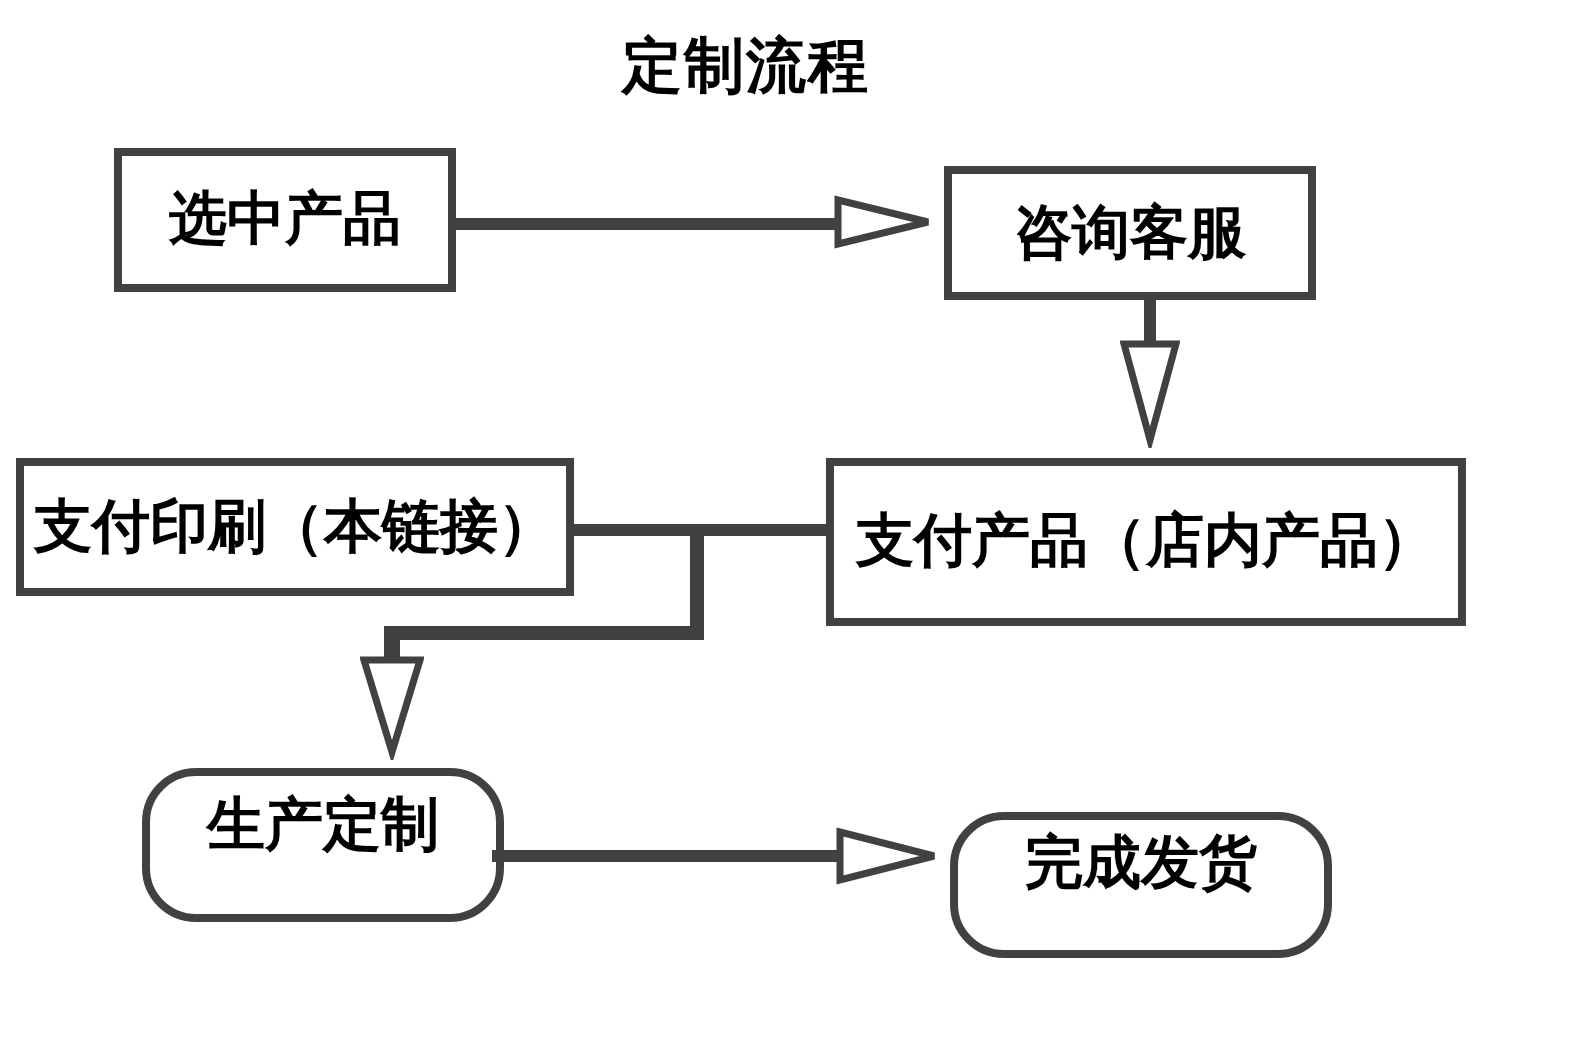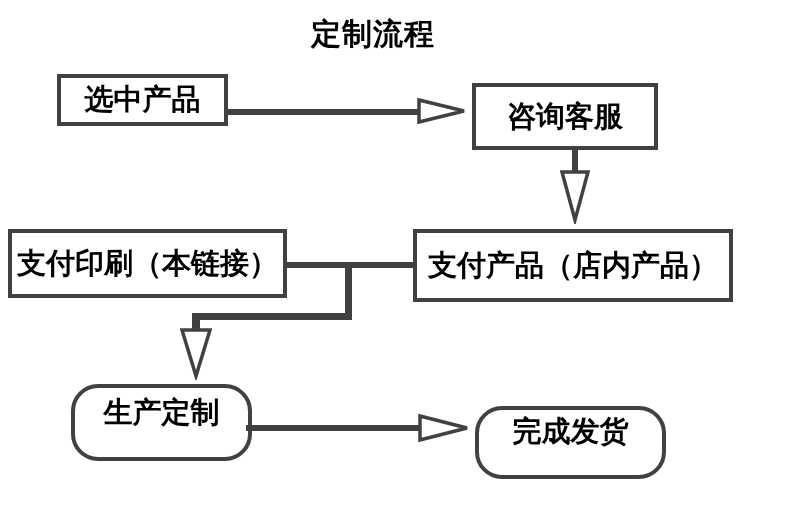--- a/index.html
+++ b/index.html
@@ -54,33 +54,33 @@
   }
   .arrowhead svg{display:block;}
 </style>
 </head>
 <body>
 
 <div class="canvas">
 
   <div class="title">定制流程</div>
 
-  <div class="node" style="left:57px;top:74px;width:171px;height:52px;">
+  <div class="node" style="left:57px;top:74px;width:171px;height:72px;">
     <span>选中产品</span>
   </div>
 
   <div class="node" style="left:8px;top:229px;width:279px;height:69px;">
     <span>支付印刷（本链接）</span>
   </div>
 
   <div class="node" style="left:472px;top:83px;width:186px;height:67px;">
     <span>咨询客服</span>
   </div>
 
-  <div class="node" style="left:413px;top:229px;width:320px;height:73px;">
+  <div class="node" style="left:413px;top:229px;width:320px;height:84px;">
     <span>支付产品（店内产品）</span>
   </div>
 
   <div class="node text-top" style="left:71px;top:384px;width:181px;height:77px;">
     <span>生产定制</span>
   </div>
 
   <div class="node text-top" style="left:475px;top:394px;width:191px;height:73px;padding-top:2px;margin-top:12px;">
     <span>完成发货</span>
   </div>

